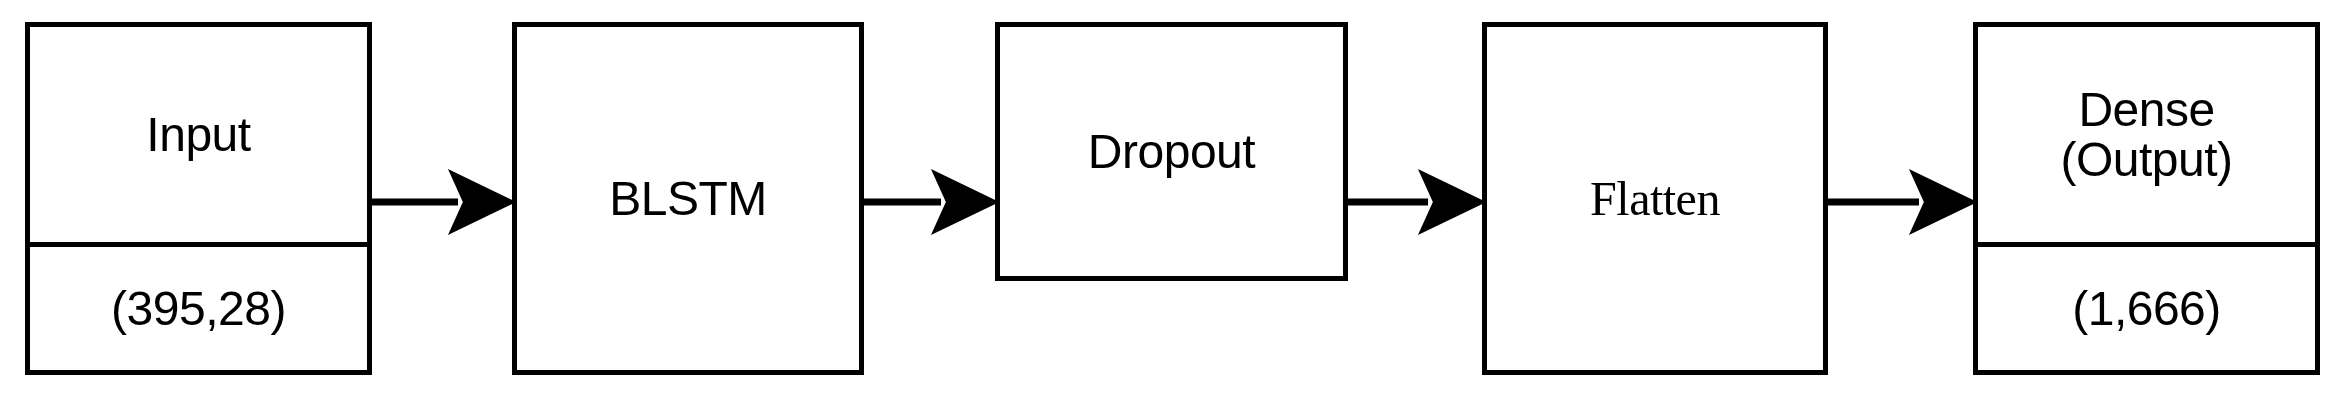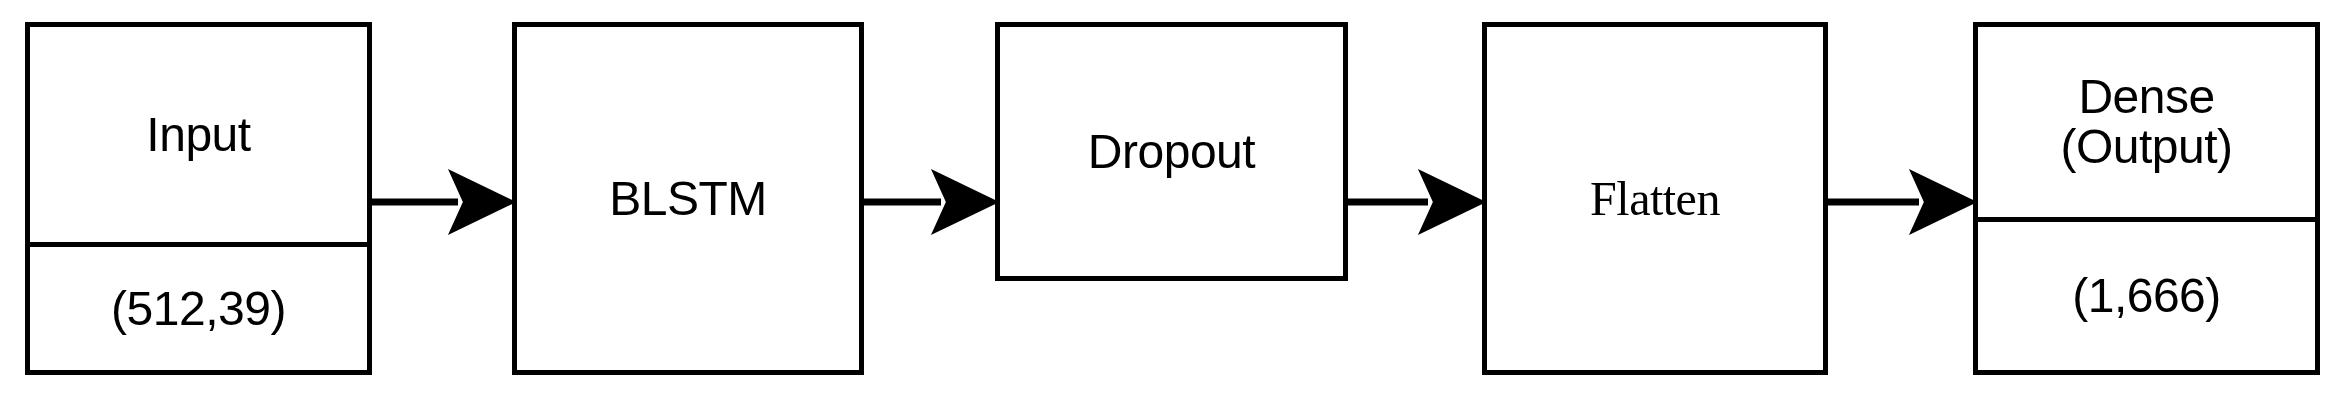--- a/index.html
+++ b/index.html
@@ -59,21 +59,21 @@
     overflow: visible;
   }
 </style>
 </head>
 <body>
 
 <div id="canvas">
 
   <div class="node" style="left:25px; top:22px; width:347px; height:353px;">
     <div class="cell cell-top" style="height:215px;">Input</div>
-    <div class="cell cell-bottom">(512,39)</div>
+    <div class="cell cell-bottom">(395,28)</div>
   </div>
 
   <div class="edge" style="left:372px; top:169px; width:142px;">
     <svg viewBox="0 0 142 66" preserveAspectRatio="none">
       <line x1="0" y1="33" x2="86" y2="33" stroke="#000000" stroke-width="7"></line>
       <path d="M 142 33 L 78 64 L 92 33 L 78 2 Z" fill="#000000" stroke="#000000" stroke-width="2" stroke-linejoin="miter"></path>
     </svg>
   </div>
 
   <div class="node single" style="left:512px; top:22px; width:352px; height:353px;">
@@ -103,18 +103,18 @@
   </div>
 
   <div class="edge" style="left:1828px; top:169px; width:147px;">
     <svg viewBox="0 0 147 66" preserveAspectRatio="none">
       <line x1="0" y1="33" x2="91" y2="33" stroke="#000000" stroke-width="7"></line>
       <path d="M 147 33 L 83 64 L 97 33 L 83 2 Z" fill="#000000" stroke="#000000" stroke-width="2" stroke-linejoin="miter"></path>
     </svg>
   </div>
 
   <div class="node" style="left:1973px; top:22px; width:347px; height:353px;">
-    <div class="cell cell-top" style="height:190px;">Dense
+    <div class="cell cell-top" style="height:215px;">Dense
 (Output)</div>
     <div class="cell cell-bottom">(1,666)</div>
   </div>
 
 </div>
 
 </body></html>

